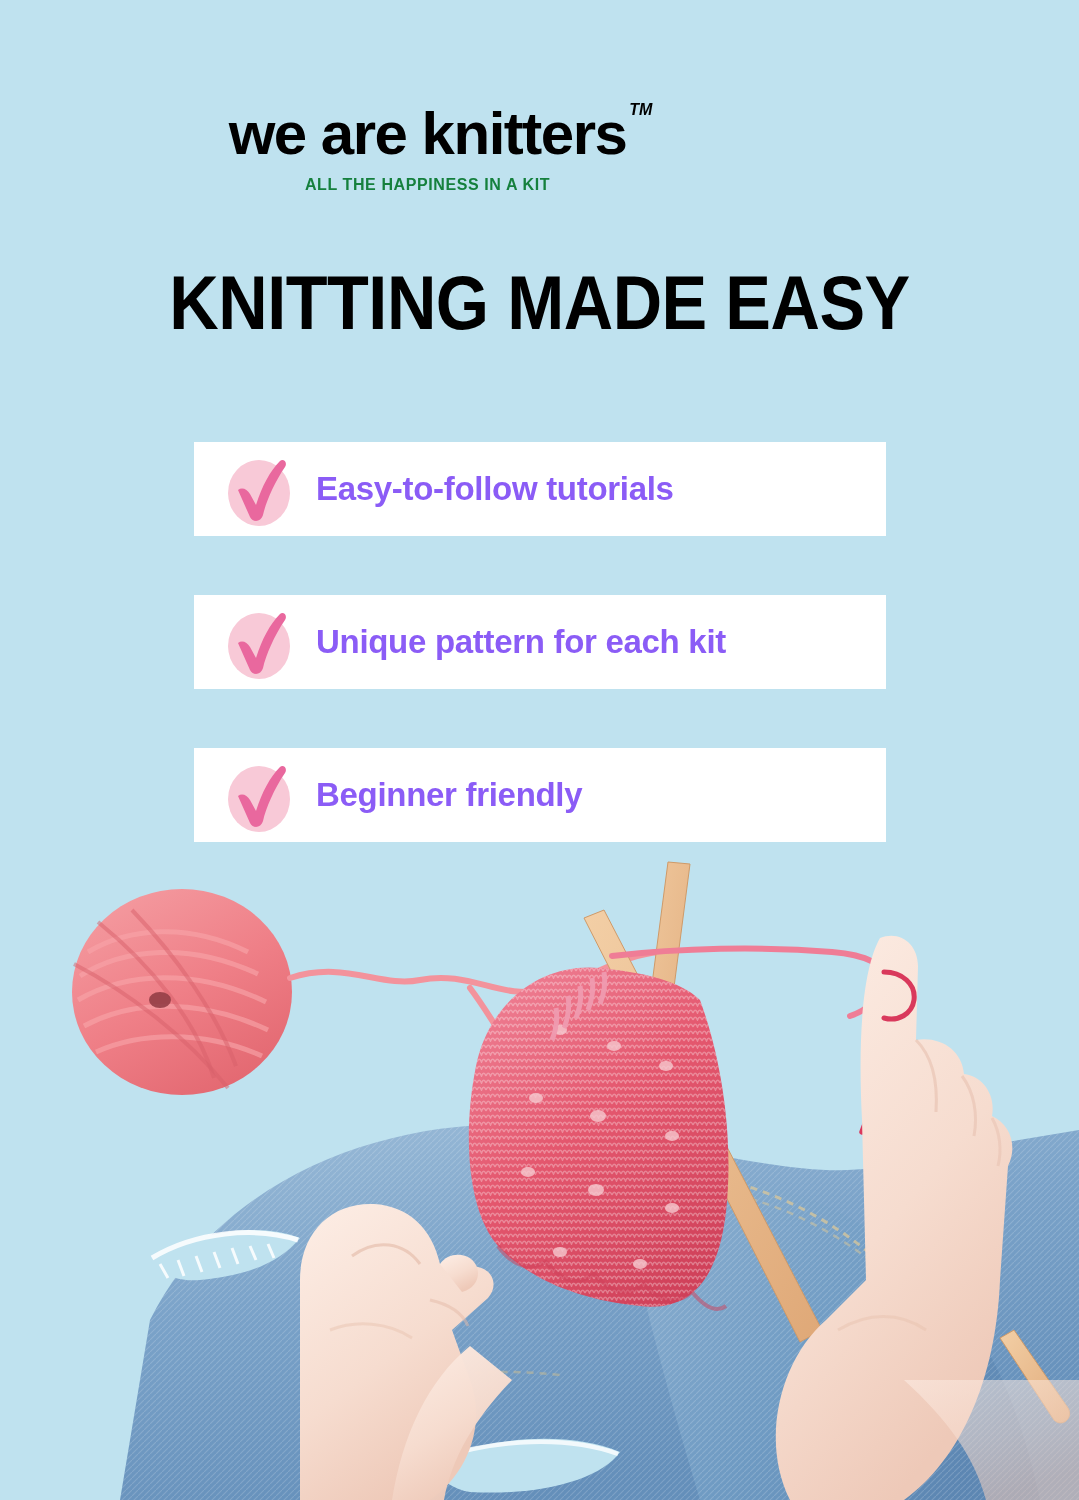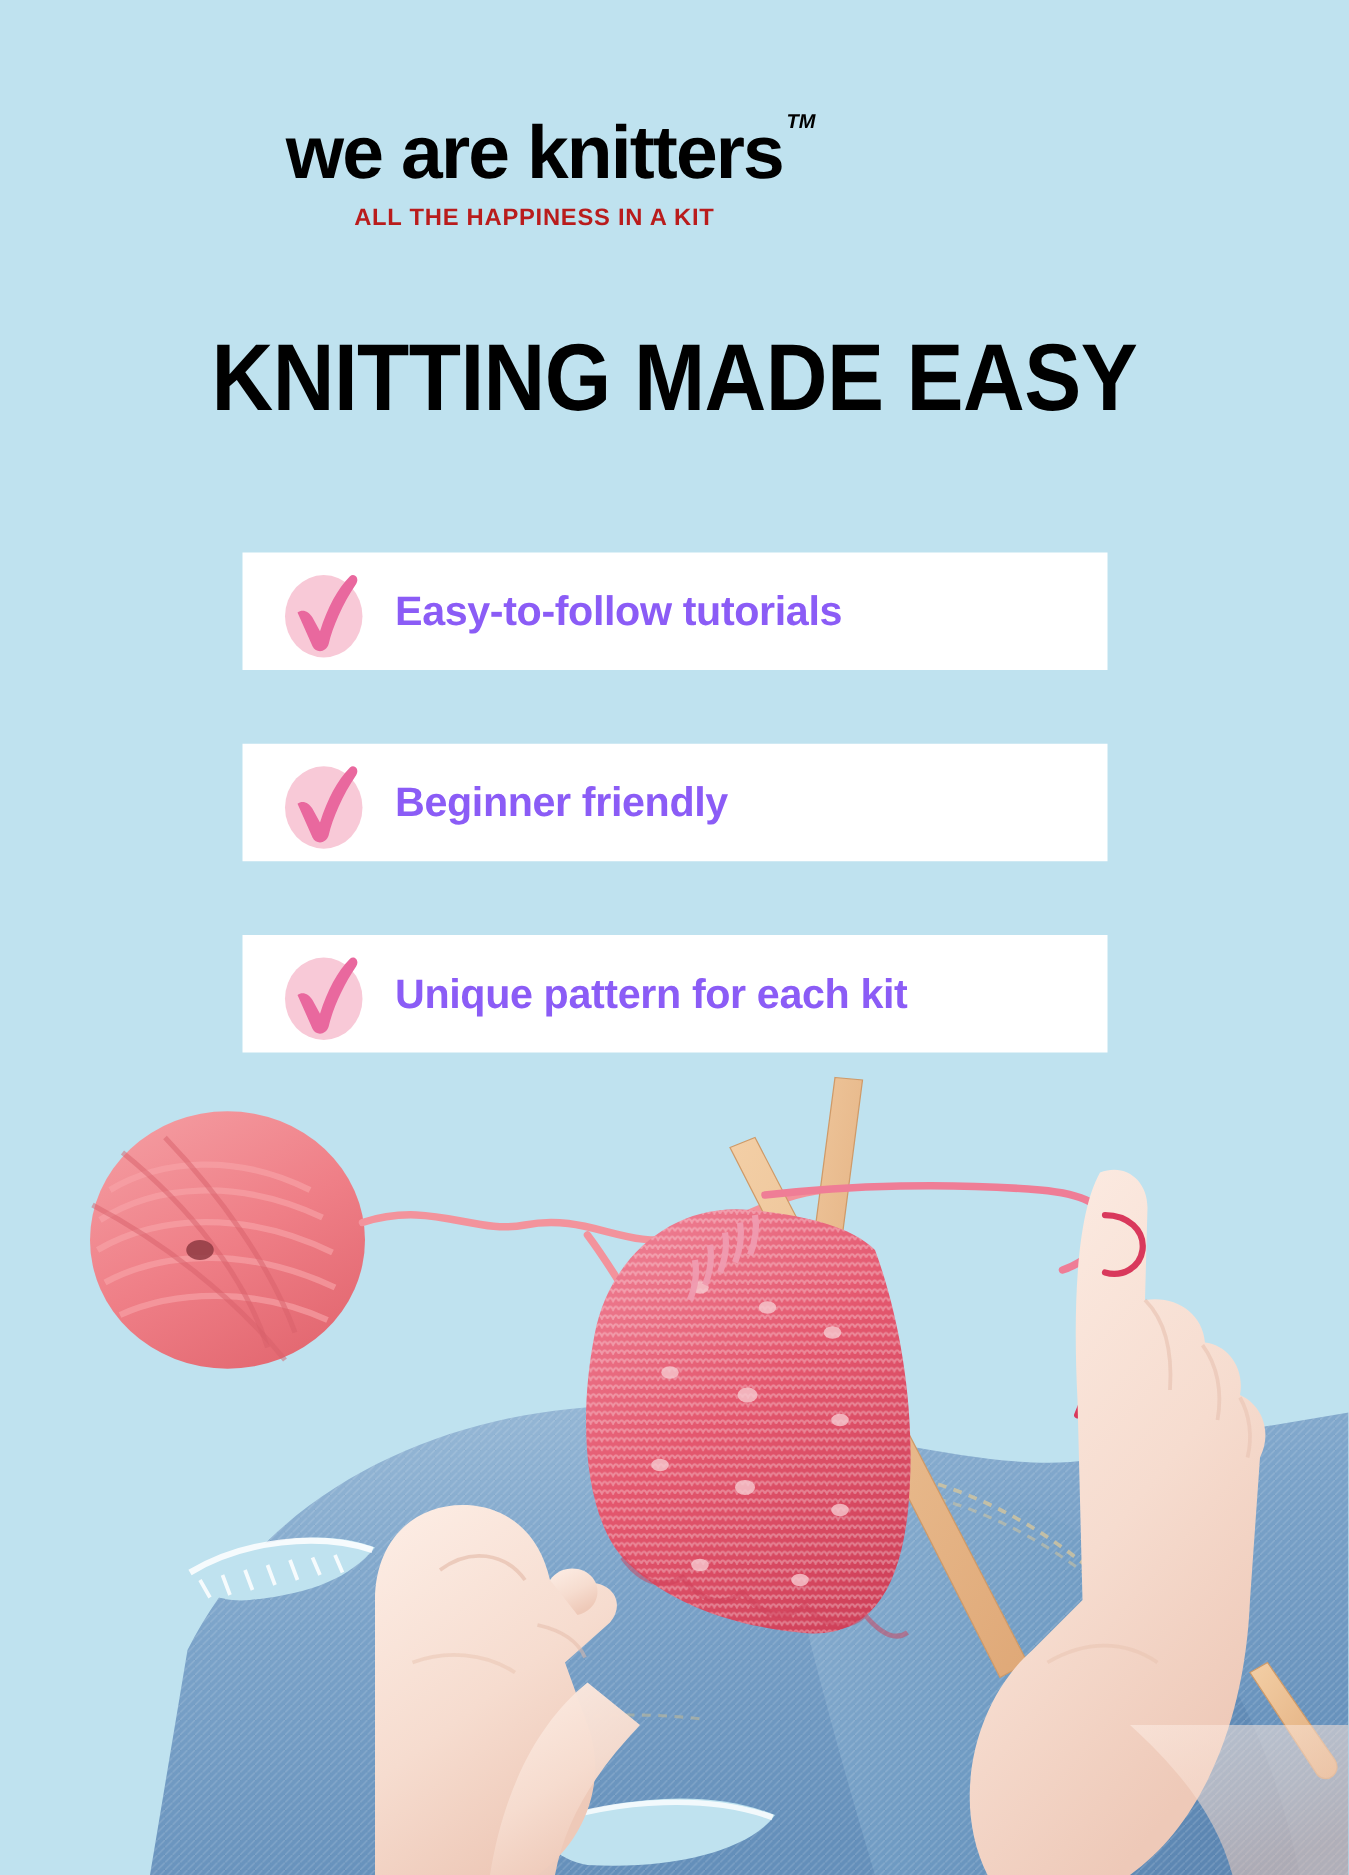--- a/index.html
+++ b/index.html
@@ -11,21 +11,21 @@
   }
   .poster{
     position:relative;
     width:1079px;height:1500px;
     background:#bfe2ef;
     overflow:hidden;
   }
 
   
   .brand{
-    position:absolute;left:0;top:92px;width:855px;
+    position:absolute;left:0;top:104px;width:855px;
     text-align:center;
   }
   .brand-wordmark{
     display:inline-block;
     position:relative;
     font-size:60px;
     font-weight:700;
     letter-spacing:-1.5px;
     color:#000;
     line-height:1;
@@ -33,24 +33,24 @@
   .brand-tm{
     position:absolute;
     top:-2px;right:-26px;
     font-size:16px;
     font-weight:700;
     letter-spacing:0;
     font-style:italic;
   }
   .brand-tagline{
     margin-top:12px;
-    font-size:19px;
+    font-size:16px;
     font-weight:700;
     letter-spacing:0.6px;
-    color:#b91c1c;
+    color:#15803d;
   }
 
   
   .headline{
     position:absolute;
     left:0;top:265px;width:1079px;
     text-align:center;
     font-size:76px;
     line-height:1;
     font-weight:700;
@@ -136,31 +136,31 @@
       <div class="feature-label">Easy-to-follow tutorials</div>
     </div>
 
     <div class="feature-card">
       <div class="check-wrap">
         <div class="check-disc"></div>
         <svg class="check-mark" viewBox="0 0 74 78">
           <path d="M16 40 C20 37 25 39 28 44 L34 55 C40 36 48 21 58 11 C61 8 66 12 63 17 C52 33 44 52 41 65 C39 72 31 73 28 67 Z" fill="#e9689e"></path>
         </svg>
       </div>
-      <div class="feature-label">Beginner friendly</div>
+      <div class="feature-label">Unique pattern for each kit</div>
     </div>
 
     <div class="feature-card">
       <div class="check-wrap">
         <div class="check-disc"></div>
         <svg class="check-mark" viewBox="0 0 74 78">
           <path d="M16 40 C20 37 25 39 28 44 L34 55 C40 36 48 21 58 11 C61 8 66 12 63 17 C52 33 44 52 41 65 C39 72 31 73 28 67 Z" fill="#e9689e"></path>
         </svg>
       </div>
-      <div class="feature-label">Unique pattern for each kit</div>
+      <div class="feature-label">Beginner friendly</div>
     </div>
 
   </div>
 
   <div class="photo">
     <svg width="1079" height="640" viewBox="0 0 1079 640">
       <defs>
         <linearGradient id="denimG" x1="0" y1="0" x2="0.4" y2="1">
           <stop offset="0%" stop-color="#9dbdd9"></stop>
           <stop offset="45%" stop-color="#7ba3c9"></stop>

